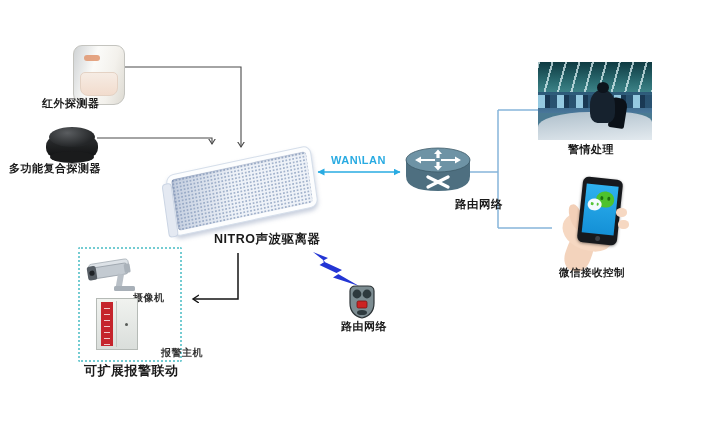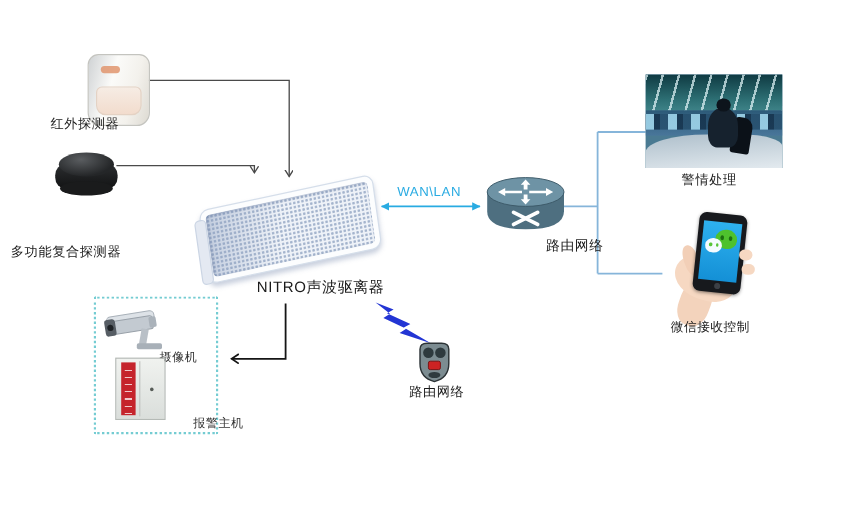--- a/index.html
+++ b/index.html
@@ -1,19 +1,19 @@
 <!DOCTYPE html>
 <html><head>
 <meta charset="utf-8">
 <style>
   html,body{margin:0;padding:0;background:#fff;}
   .canvas{position:relative;width:712px;height:432px;background:#fff;overflow:hidden;
           font-family:"Liberation Sans","DejaVu Sans",sans-serif;}
   .wires{position:absolute;left:0;top:0;}
-  .lbl{position:absolute;font-weight:normal;font-size:11px;color:#1a1a1a;white-space:nowrap;letter-spacing:.5px;}
+  .lbl{position:absolute;font-weight:bold;font-size:11px;color:#1a1a1a;white-space:nowrap;letter-spacing:.5px;}
 
   
   .pir{position:absolute;left:73px;top:45px;width:50px;height:58px;
        background:linear-gradient(105deg,#cfd2d4,#fbfbf9 38%,#f3f1ec 70%,#dddad2);
        border-radius:9px 9px 11px 11px;border:1px solid #c4c4bf;}
   .pir-lens{position:absolute;left:6px;right:6px;top:26px;height:22px;
        background:linear-gradient(#f6ece4,#f2dccd);border-radius:5px 5px 8px 8px;border:1px solid #e4d2c4;}
   .pir-win{position:absolute;left:10px;top:9px;width:16px;height:6px;background:#e0956f;border-radius:3px;opacity:.85;}
 
   
@@ -118,21 +118,21 @@
     <div class="pir-lens"></div>
     <div class="pir-win"></div>
   </div>
   <div class="lbl" style="left:42px;top:96px;">红外探测器</div>
 
   <div class="puck">
     <div class="puck-body"></div>
     <div class="puck-bot"></div>
     <div class="puck-top"></div>
   </div>
-  <div class="lbl" style="left:9px;top:161px;margin-top:41px;">多功能复合探测器</div>
+  <div class="lbl" style="left:9px;top:161px;">多功能复合探测器</div>
 
   <div class="nitro">
     <div class="nitro-frame"></div>
     <div class="nitro-grille"></div>
     <div class="nitro-end"></div>
   </div>
   <div class="lbl" style="left:214px;top:231px;font-size:12.5px;">NITRO声波驱离器</div>
 
   <div class="lbl" style="left:331px;top:154px;color:#29abe2;font-size:11px;">WAN\LAN</div>
 
@@ -197,20 +197,21 @@
   </div>
   <div class="lbl small-lbl" style="left:133px;top:263px;">摄像机</div>
 
   <div class="alarm-host">
     <div class="host-stripe"></div>
     <div class="host-door"></div>
     <div class="host-dot"></div>
   </div>
   <div class="lbl small-lbl" style="left:137px;top:318px;padding-left:24px;">报警主机</div>
 
+  <div class="lbl" style="left:84px;top:362px;font-size:13px;">可扩展报警联动</div>
 
   <div class="lightning">
     <svg width="50" height="38" viewBox="0 0 50 38">
       <path d="M2,2 L17,8 L11.5,11 L31,20 L25.5,23 L48,36 L22,27.5 L27.5,24 L8.5,15 L14,11.5 Z" fill="#2335d4"></path>
     </svg>
   </div>
   <div class="fob">
     <svg width="32" height="36" viewBox="0 0 32 36">
       <path d="M4,7 Q4,2 10,2 L22,2 Q28,2 28,7 L28,19 Q28,31 16,34 Q4,31 4,19 Z" fill="#7c8c91" stroke="#2c3336" stroke-width="1.2"></path>
       <circle cx="11" cy="10" r="4.4" fill="#2e3a3e"></circle>

